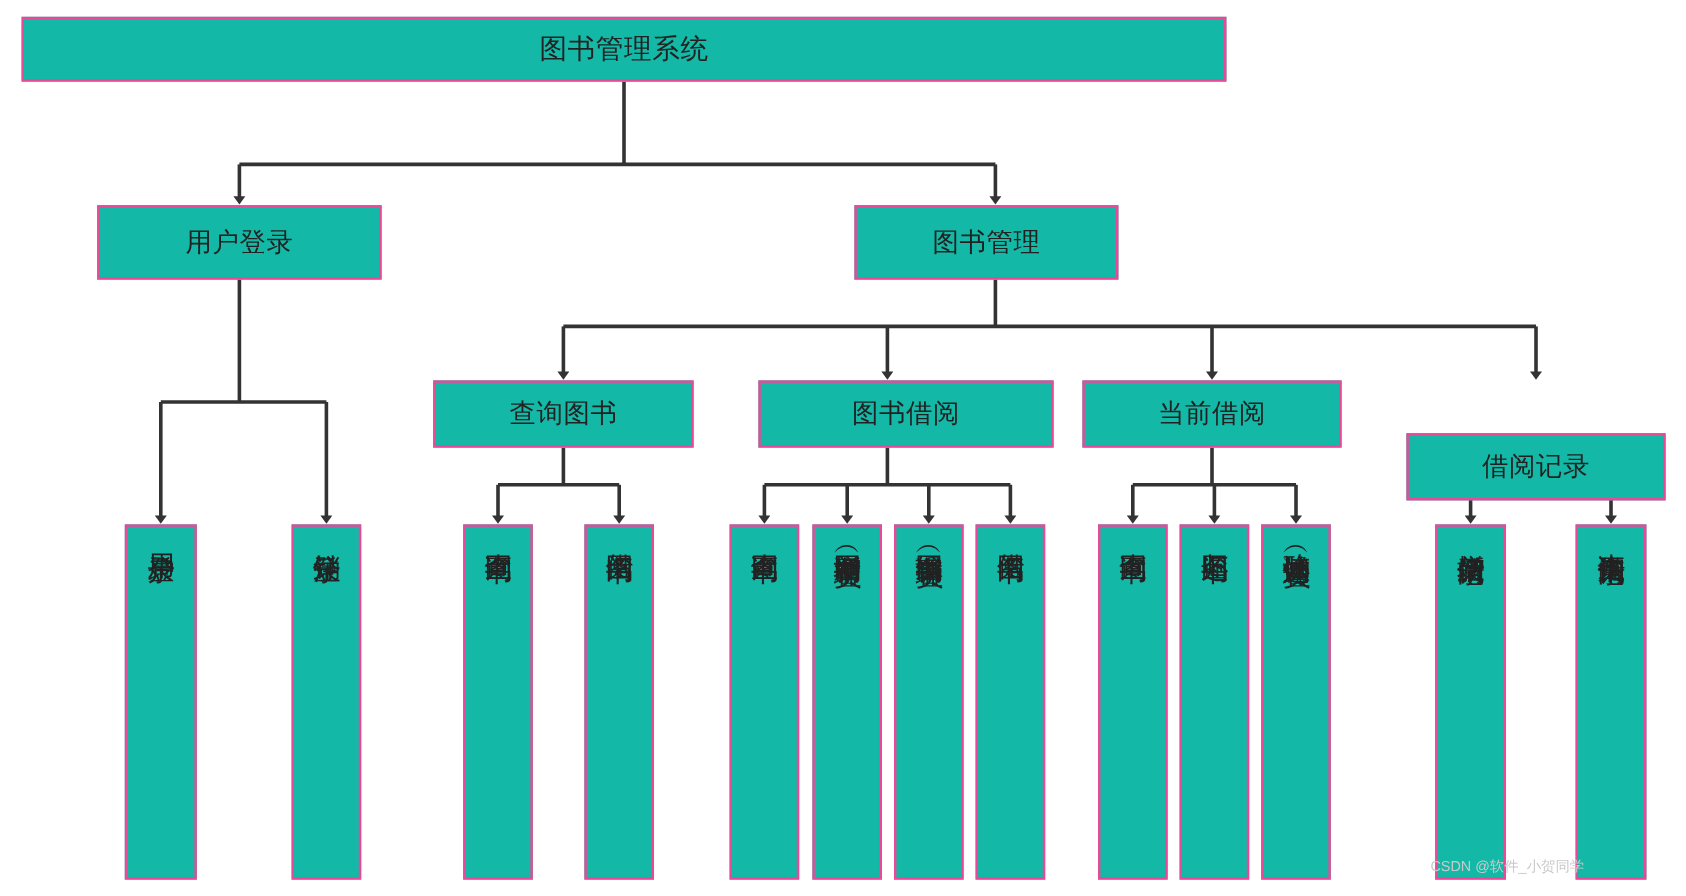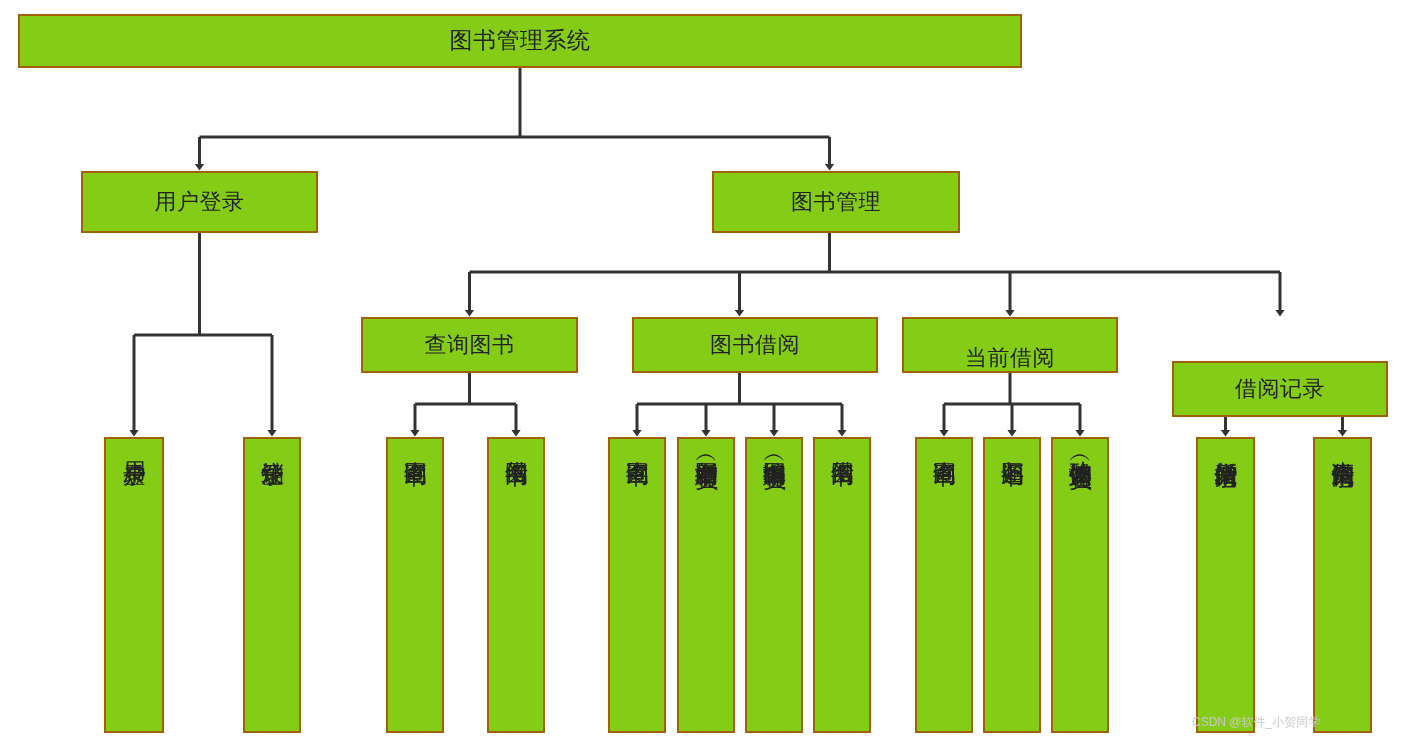--- a/index.html
+++ b/index.html
@@ -20,22 +20,22 @@
   #edges {
     position: absolute;
     left: 0;
     top: 0;
     width: 1405px;
     height: 747px;
   }
   .node {
     position: absolute;
     box-sizing: border-box;
-    background: #84cc16;
-    border: 2px solid #a16207;
+    background: #14b8a6;
+    border: 2px solid #ec4899;
     display: flex;
     align-items: center;
     justify-content: center;
     color: #222222;
   }
   .node .label {
     color: #222222;
     line-height: 1.12;
     text-align: center;
     white-space: pre;
@@ -114,30 +114,30 @@
       </g>
   </svg>
 
   <div id="node-layer">
       <div class="node horizontal root" style="left: 18px; top: 14px; width: 1004px; height: 54px;">
         <span class="label">图书管理系统</span>
       </div>
       <div class="node horizontal" style="left: 81px; top: 171px; width: 237px; height: 62px;">
         <span class="label">用户登录</span>
       </div>
-      <div class="node horizontal" style="left: 712px; top: 171px; width: 248px; height: 62px;">
+      <div class="node horizontal" style="left: 712px; top: 171px; width: 220px; height: 62px;">
         <span class="label">图书管理</span>
       </div>
       <div class="node horizontal" style="left: 361px; top: 317px; width: 217px; height: 56px;">
         <span class="label">查询图书</span>
       </div>
       <div class="node horizontal" style="left: 632px; top: 317px; width: 246px; height: 56px;">
         <span class="label">图书借阅</span>
       </div>
-      <div class="node horizontal" style="left: 902px; top: 317px; width: 216px; height: 56px; align-items: flex-end;">
+      <div class="node horizontal" style="left: 902px; top: 317px; width: 216px; height: 56px;">
         <span class="label">当前借阅</span>
       </div>
       <div class="node horizontal" style="left: 1172px; top: 317px; width: 216px; height: 56px; margin-top: 44px;">
         <span class="label">借阅记录</span>
       </div>
       <div class="node vertical" style="left: 104px; top: 437px; width: 60px; height: 296px;">
         <span class="label">用户登录</span>
       </div>
       <div class="node vertical" style="left: 243px; top: 437px; width: 58px; height: 296px;">
         <span class="label">注销登录</span>

